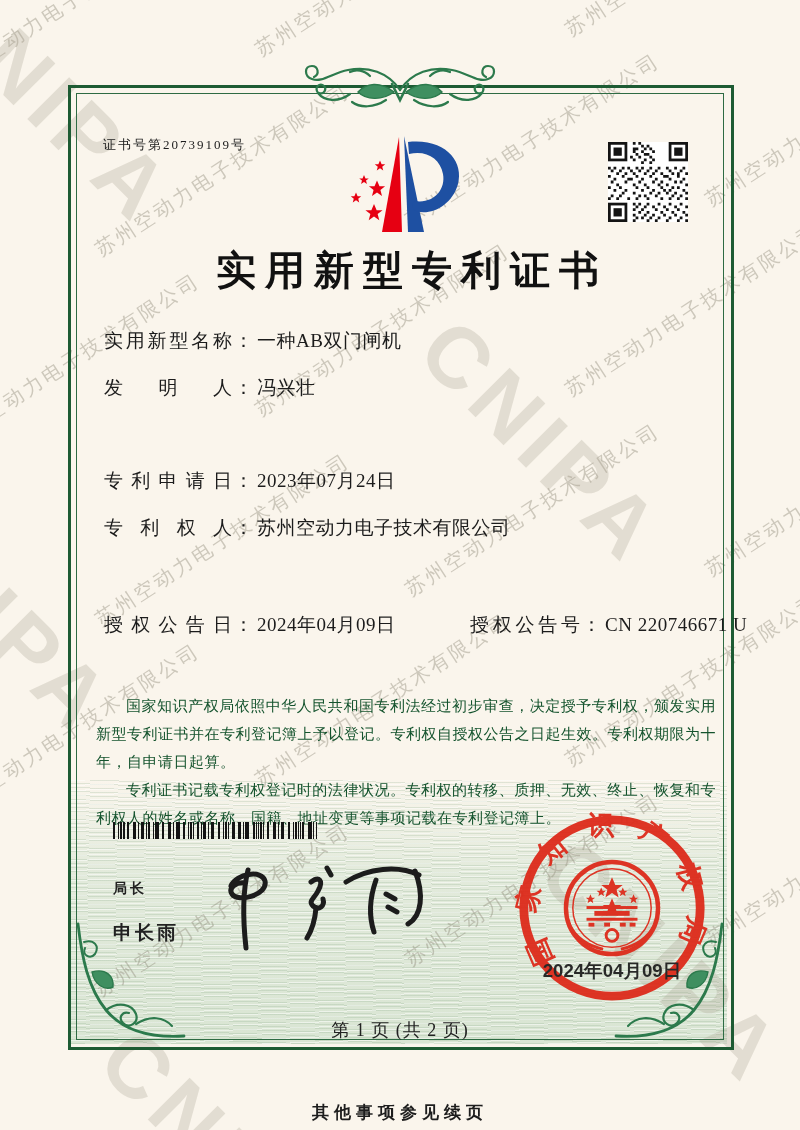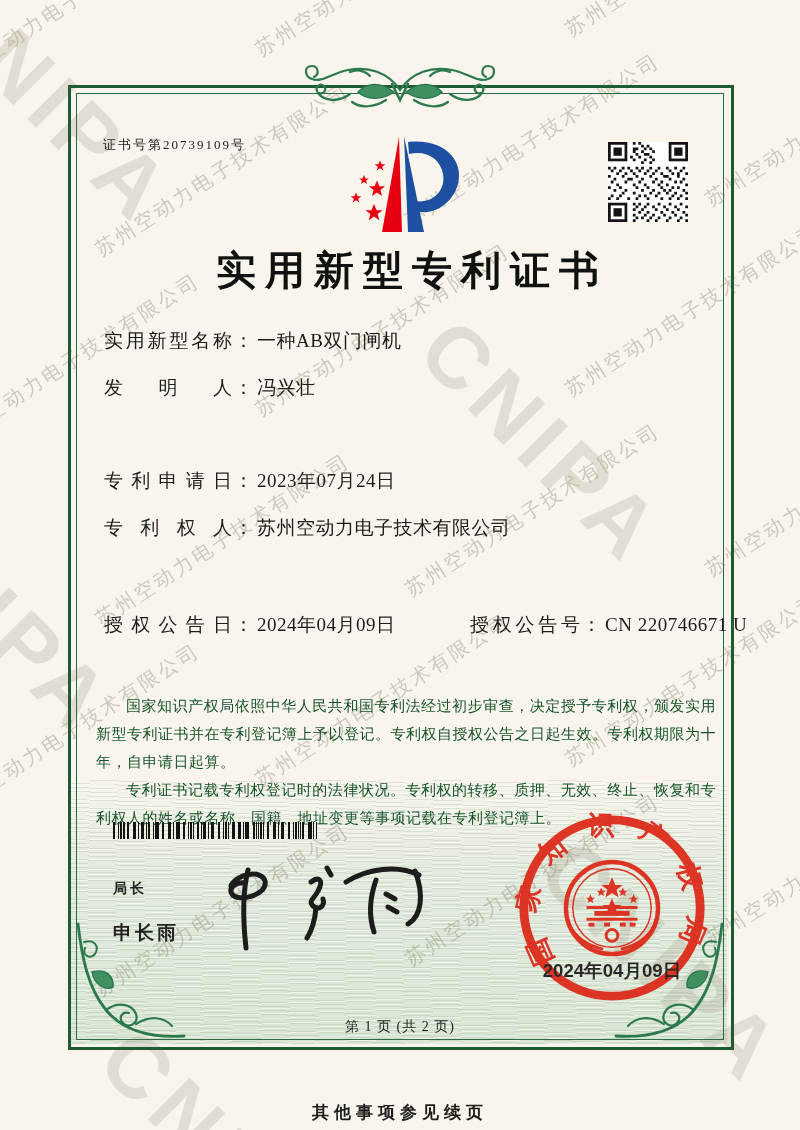--- a/index.html
+++ b/index.html
@@ -50,21 +50,21 @@
      background:
        repeating-linear-gradient(90deg,#141414 0 2px,transparent 2px 7px),
        repeating-linear-gradient(90deg,#141414 0 1px,transparent 1px 11px),
        repeating-linear-gradient(90deg,#141414 0 1px,transparent 1px 5px);}
   .director-title{left:113px;top:880px;font-size:14px;font-weight:700;
       font-family:"Liberation Sans","DejaVu Sans",sans-serif;letter-spacing:3px;color:#222;}
   .director-name{left:113px;top:920px;font-size:19px;font-weight:700;
       font-family:"Liberation Sans","DejaVu Sans",sans-serif;letter-spacing:3px;color:#222;}
   .signature{left:218px;top:850px;}
   .seal{left:514px;top:810px;}
-  .page-info{left:0;top:1018px;width:100%;text-align:center;font-size:14px;letter-spacing:1px;color:#222;}
+  .page-info{left:0;top:1018px;width:100%;text-align:center;font-size:18px;letter-spacing:1px;color:#222;}
   .footer-note{left:0;top:1072px;width:100%;text-align:center;font-size:17px;font-weight:600;
       letter-spacing:5px;color:#1d1d1d;margin-top:29px;}
 </style>
 </head>
 <body>
 
 <div class="page">
 
   <div class="band"></div>
 

